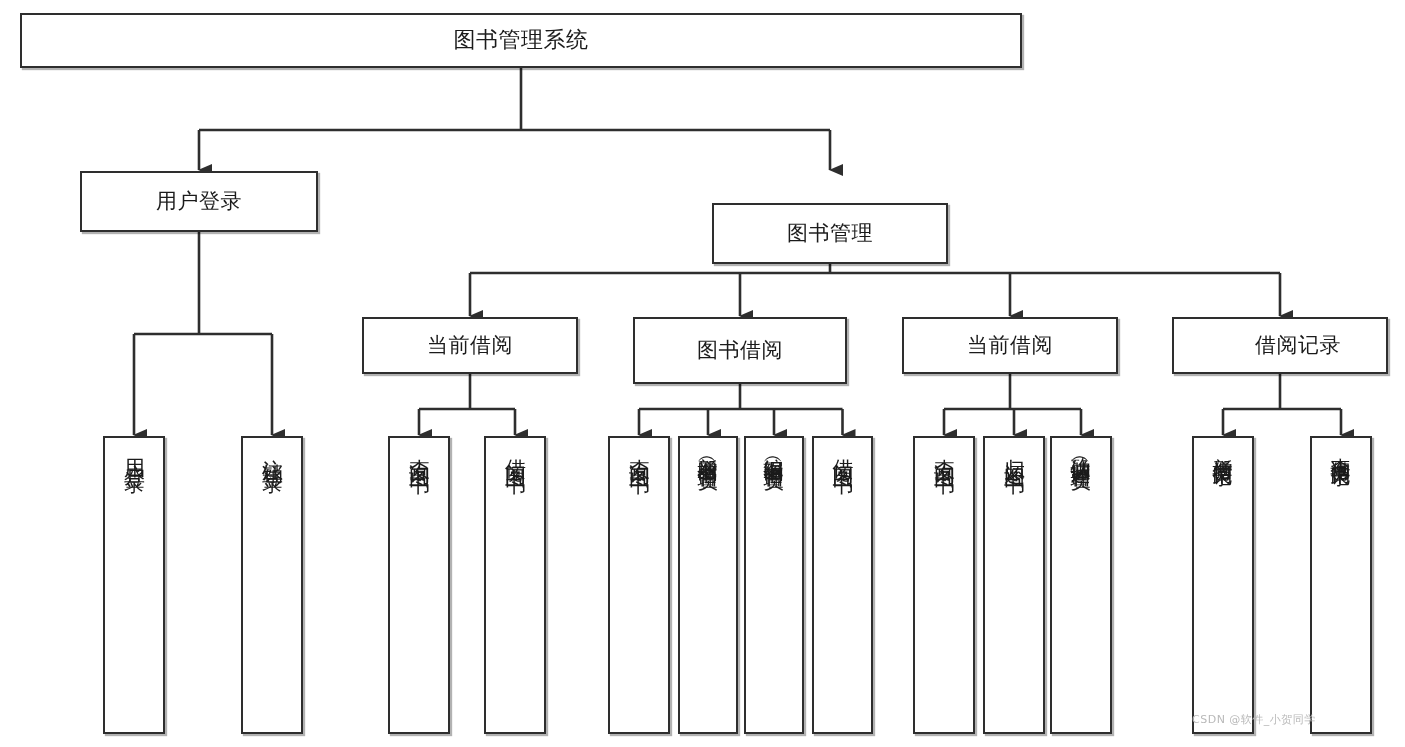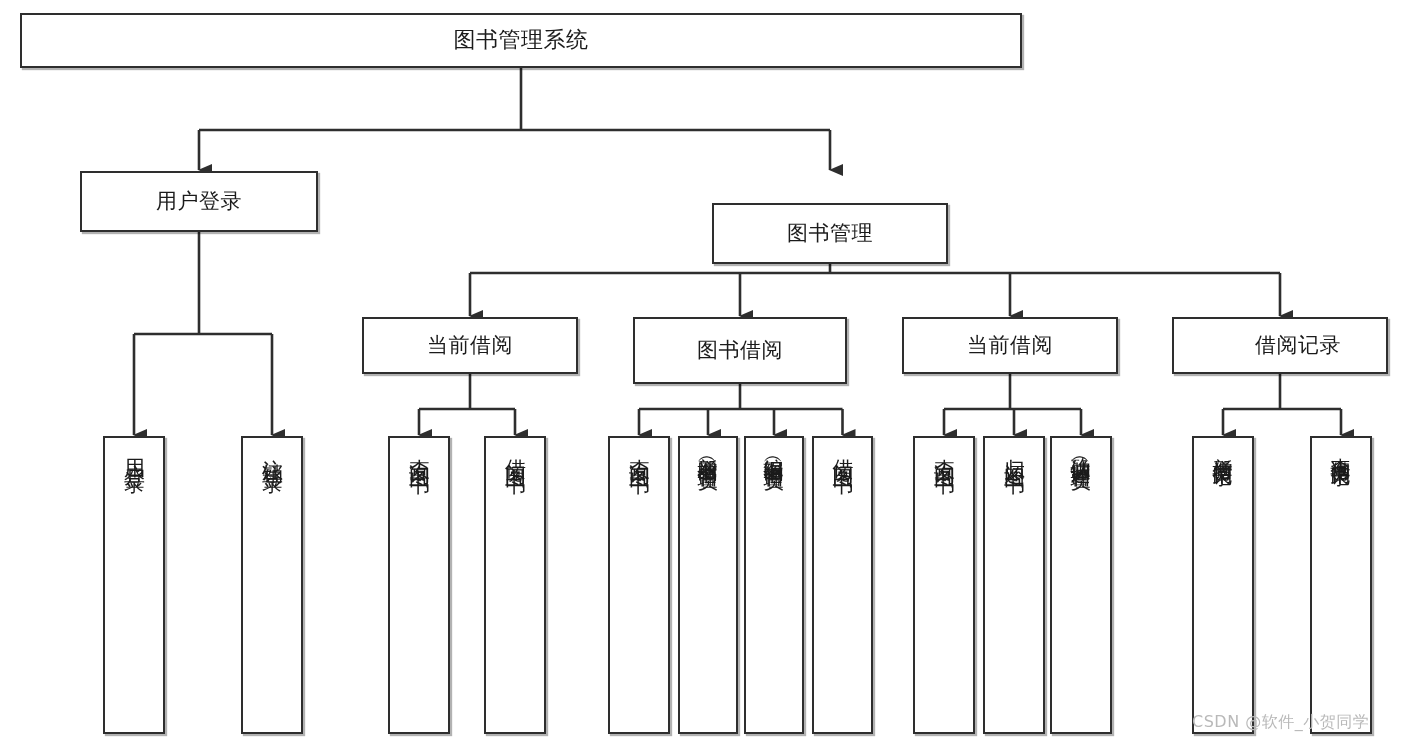--- a/index.html
+++ b/index.html
@@ -66,21 +66,21 @@
     letter-spacing: 5px;
     white-space: nowrap;
     margin: 0 auto;
   }
   .node.vert.tall-text .label {
     letter-spacing: 2px;
     font-size: 20px;
   }
   .watermark {
     position: absolute;
-    font-size: 16px;
+    font-size: 11px;
     color: #b9b9b9;
     white-space: nowrap;
     z-index: 3;
     letter-spacing: 0.5px;
   }
 </style>
 </head>
 <body>
 
 <div id="canvas">

